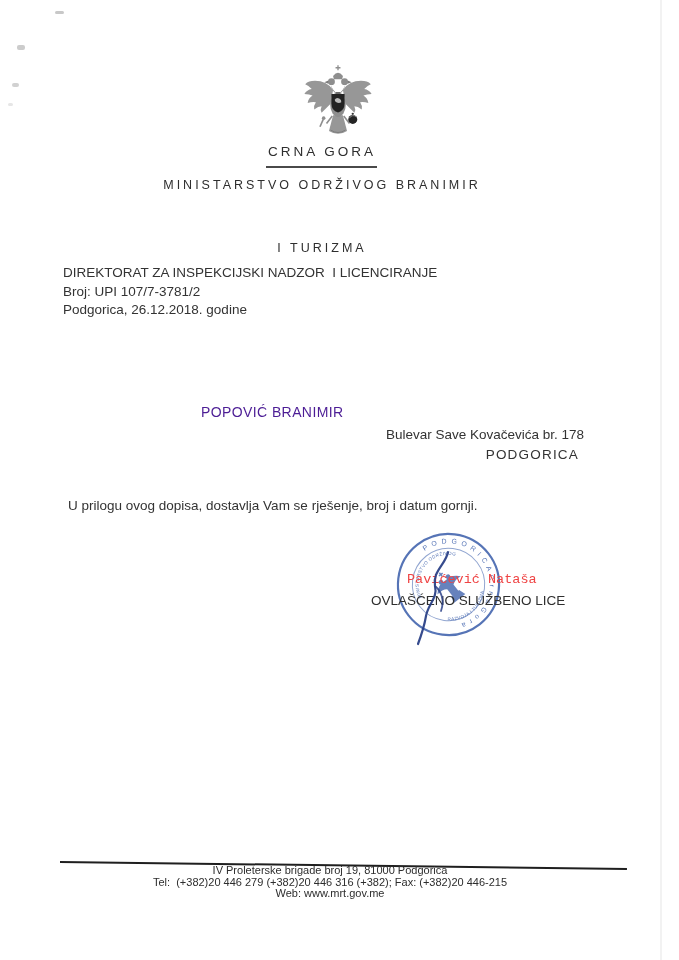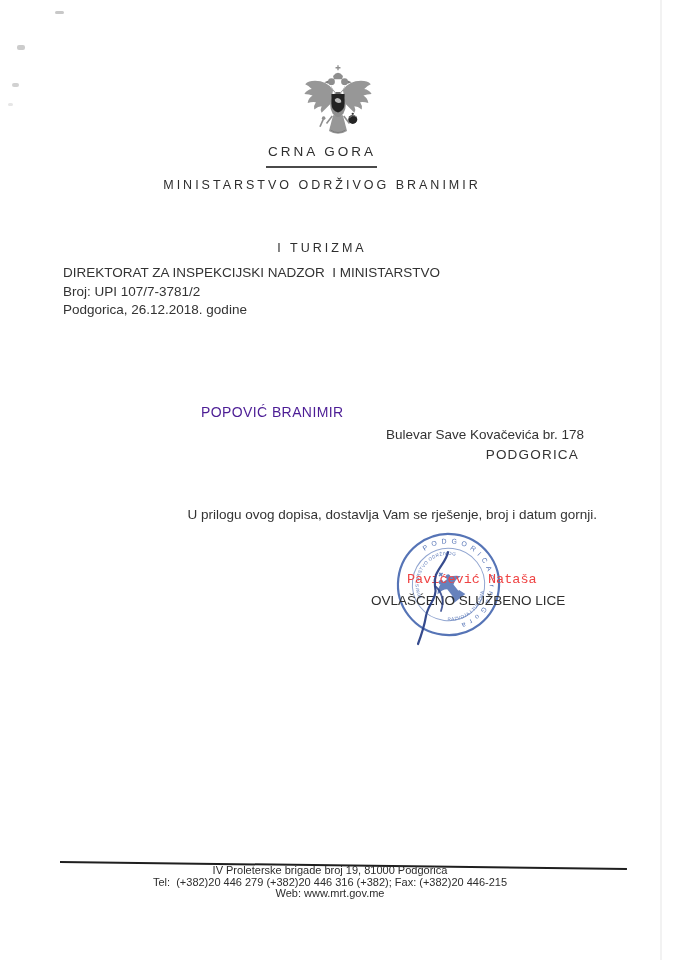--- a/index.html
+++ b/index.html
@@ -88,32 +88,32 @@
       <path d="M68,58 v2.5 M66.6,59.2 h2.8" stroke="#242424" stroke-width="1.2"></path>
     </svg>
 
     <div class="abs country ctr">CRNA GORA</div>
     <div class="abs head-rule"></div>
     <div class="abs ministry1 ctr">MINISTARSTVO ODRŽIVOG BRANIMIR</div>
     <div class="abs ministry2 ctr">I TURIZMA</div>
   </header>
 
   <section class="abs sender">
-    <div class="pre">DIREKTORAT ZA INSPEKCIJSKI NADZOR  I MINISTARSTVO</div>
+    <div class="pre">DIREKTORAT ZA INSPEKCIJSKI NADZOR  I LICENCIRANJE</div>
     <div>Broj: UPI 107/7-3781/2</div>
     <div>Podgorica, 26.12.2018. godine</div>
   </section>
 
   <section>
     <div class="abs recip-name">POPOVIĆ BRANIMIR</div>
     <div class="abs recip-addr">Bulevar Save Kovačevića br. 178</div>
     <div class="abs recip-city">PODGORICA</div>
   </section>
 
-  <p class="abs body-par" style="margin:14px;text-align:right;">U prilogu ovog dopisa, dostavlja Vam se rješenje, broj i datum gornji.</p>
+  <p class="abs body-par" style="margin:5px;">U prilogu ovog dopisa, dostavlja Vam se rješenje, broj i datum gornji.</p>
 
   <section>
     <svg class="abs stamp" viewBox="0 0 110 110" aria-hidden="true">
       <g transform="rotate(-38 55 55)" stroke="#3e61ac" fill="none">
         <circle cx="55" cy="55" r="51" stroke-width="2.2"></circle>
         <circle cx="55" cy="55" r="36.5" stroke-width="1" opacity=".65"></circle>
         <defs>
           <path id="ringPath" d="M55,13.5 a41.5,41.5 0 1 1 -0.01,0"></path>
           <path id="inArcT" d="M25,55 a30,30 0 0 1 60,0"></path>
           <path id="inArcB" d="M21,58 a34,34 0 0 0 68,0"></path>

